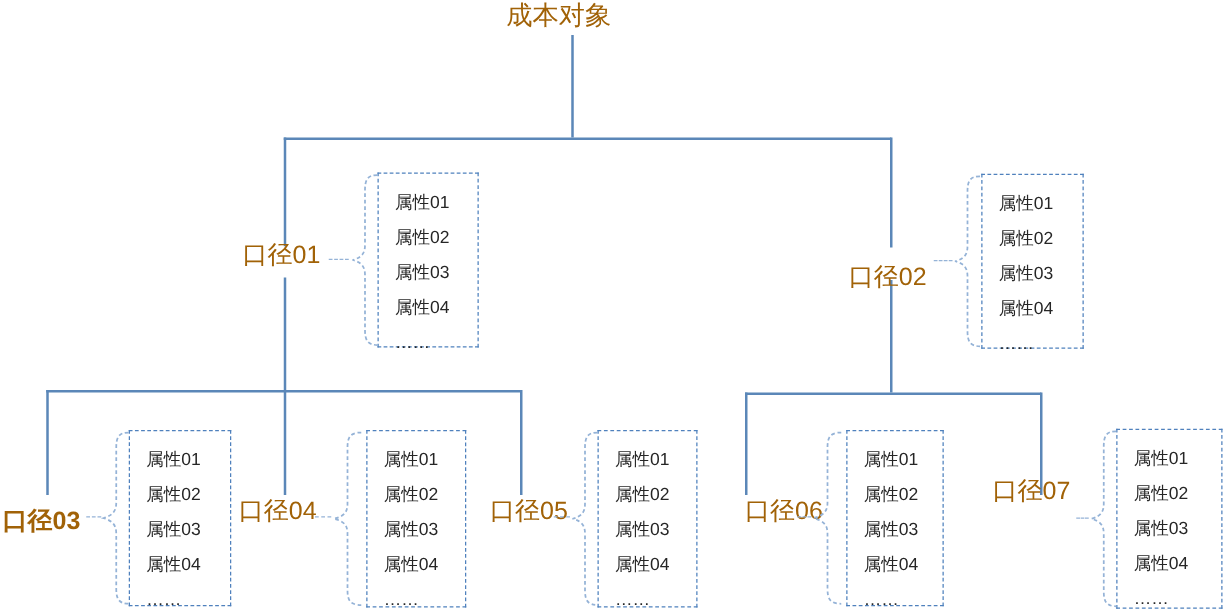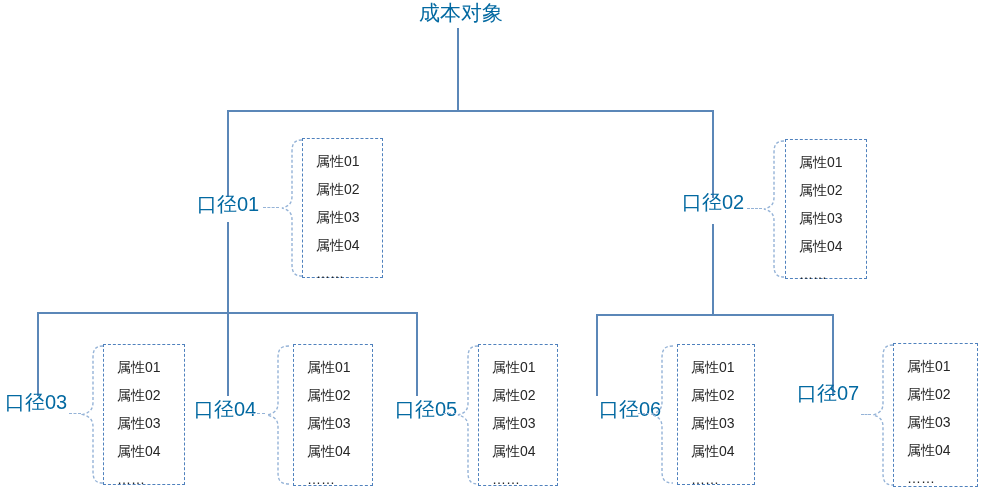--- a/index.html
+++ b/index.html
@@ -12,23 +12,23 @@
     overflow:hidden;
   }
   
   .vline{position:absolute;width:1.5px;background:#5b87b8;}
   .hline{position:absolute;height:1.5px;background:#5b87b8;}
   
   .node{
     position:absolute;
     font-size:20px;
     line-height:22px;
-    text-align:center;
+    text-align:left;
     white-space:nowrap;
-    color:#0369a1;
+    color:#a16207;
   }
   .root-node{font-size:21px;}
   
   .dash-conn{position:absolute;height:0;border-top:1.5px dashed #95b3d7;}
   
   .brace{position:absolute;overflow:visible;}
   .brace path{fill:none;stroke:#95b3d7;stroke-width:1.4;stroke-dasharray:3 2.2;}
   
   .attr-box{
     position:absolute;
@@ -60,23 +60,23 @@
 
   <div class="hline" style="left:37px;top:312px;width:380px;"></div>
   <div class="vline" style="left:37px;top:312px;height:84px;"></div>
   <div class="vline" style="left:416px;top:312px;height:84px;"></div>
 
   <div class="hline" style="left:596px;top:314px;width:237px;"></div>
   <div class="vline" style="left:596px;top:314px;height:82px;"></div>
   <div class="vline" style="left:832px;top:314px;height:82px;"></div>
 
   <div class="node" style="left:194px;top:193px;width:68px;">口径01</div>
-  <div class="node" style="left:679px;top:191px;width:68px;">口径02</div>
+  <div class="node" style="left:679px;top:211px;width:68px;">口径02</div>
 
-  <div class="node" style="left:2px;top:391px;width:68px;">口径03</div>
+  <div class="node" style="left:2px;top:406px;width:68px;font-weight:bold;">口径03</div>
   <div class="node" style="left:191px;top:398px;width:68px;">口径04</div>
   <div class="node" style="left:392px;top:398px;width:68px;">口径05</div>
   <div class="node" style="left:596px;top:398px;width:68px;">口径06</div>
   <div class="node" style="left:794px;top:382px;width:68px;">口径07</div>
 
   <div class="dash-conn" style="left:263px;top:207px;width:16px;"></div>
   <svg class="brace" style="left:280px;top:138px;" width="24" height="140" viewBox="0 0 24 140">
     <path d="M22 2 C14 2 12 6 12 14 L12 58 C12 64 10 68 2 70 C10 72 12 76 12 82 L12 126 C12 134 14 138 22 138"></path>
   </svg>
   <div class="attr-box" style="left:302px;top:138px;width:81px;height:140px;">

